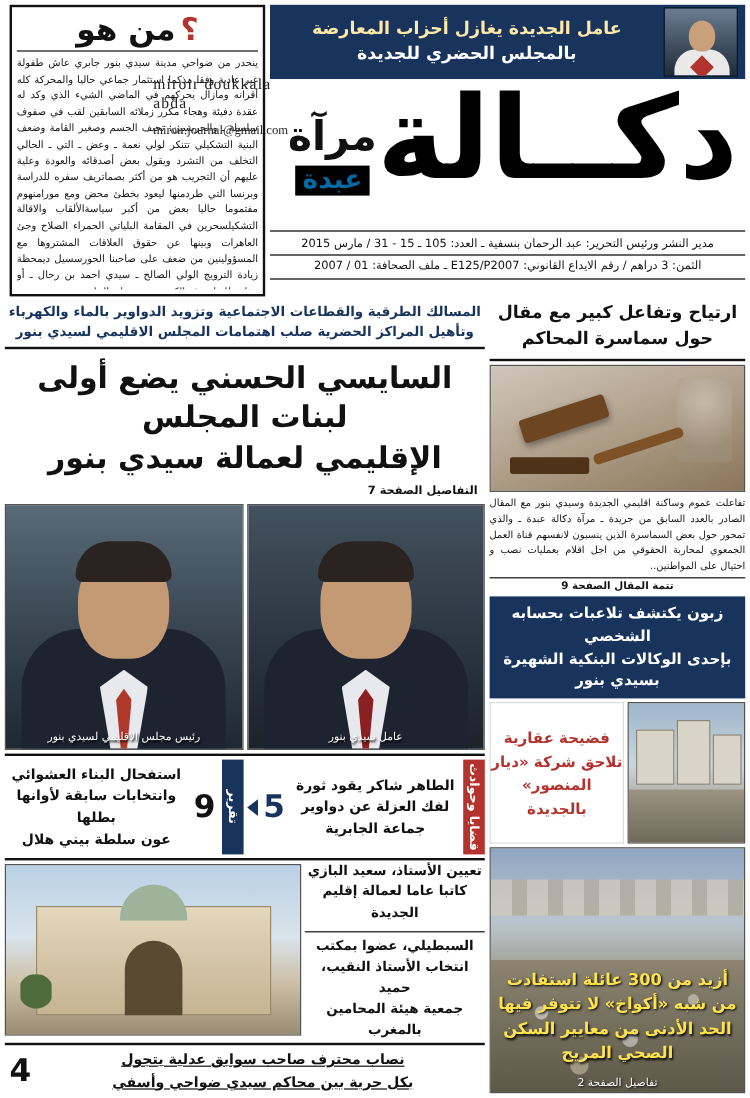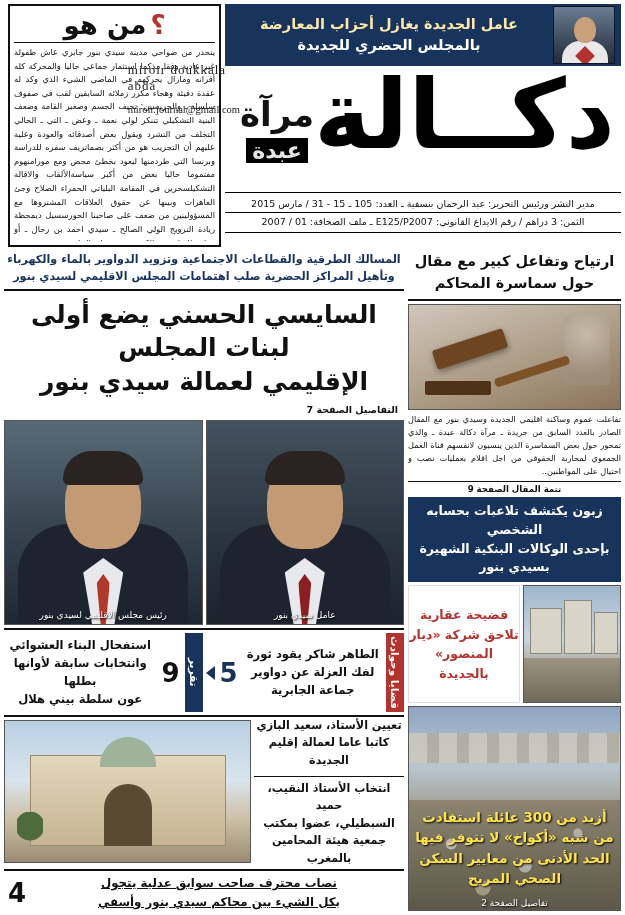--- a/index.html
+++ b/index.html
@@ -114,21 +114,21 @@
     padding-top: 26px;
   }
   .logo-mirror {
     font-size: 34px;
     font-weight: bold;
     color: #111;
   }
   .logo-abda {
     font-size: 22px;
     font-weight: bold;
-    color: #e5e5e5;
+    color: #0369a1;
     background: #000000;
     padding: 0 6px;
     margin-top: 4px;
   }
   .logo-latin {
     text-align: left;
     direction: ltr;
     font-family: "Liberation Serif", serif;
     font-size: 13px;
     color: #222;
@@ -745,36 +745,36 @@
         </div>
       </div>
 
       <div class="bottom-grid">
         <div class="bottom-left-col">
           <div class="bottom-item">
             <div>تعيين الأستاذ، سعيد البازي</div>
             <div>كاتبا عاما لعمالة إقليم الجديدة</div>
           </div>
           <div class="bottom-item">
+            <div>السبطيلي، عضوا بمكتب</div>
             <div>انتخاب الأستاذ النقيب، حميد</div>
-            <div>السبطيلي، عضوا بمكتب</div>
             <div>جمعية هيئة المحامين بالمغرب</div>
           </div>
         </div>
         <div class="mosque-photo">
           <div class="wall"></div>
           <div class="dome"></div>
           <div class="arch"></div>
           <div class="tree"></div>
         </div>
       </div>
 
       <div class="bottom-bar">
         <div class="bottom-bar-text">
           <div>نصاب محترف صاحب سوابق عدلية يتجول</div>
-          <div>بكل الشيء بين محاكم سيدي بنور وأسفي</div>
+          <div>بكل حرية بين محاكم سيدي ضواحي وأسفي</div>
         </div>
         <div class="bottom-bar-num">4</div>
       </div>
 
     </div>
   </div>
 </div>
 
 </body></html>

